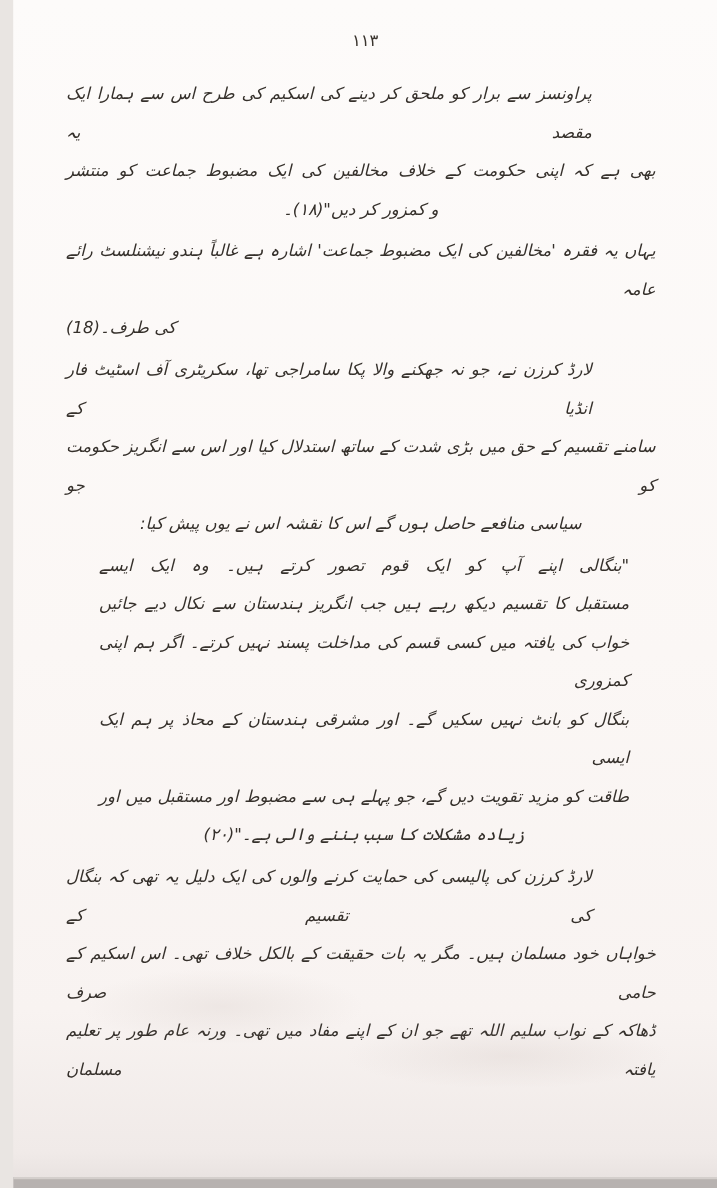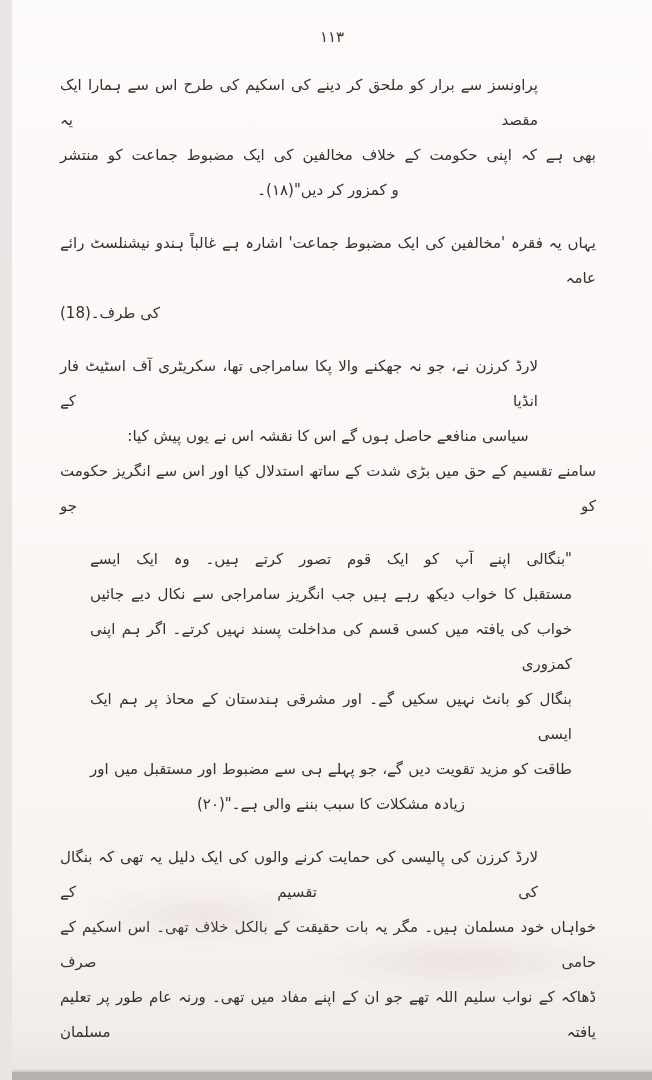--- a/index.html
+++ b/index.html
@@ -21,27 +21,28 @@
   .page-number {
     text-align: center;
     font-size: 15px;
     letter-spacing: 3px;
     padding-top: 28px;
     color: #3a342e;
   }
   .content {
     padding: 22px 56px 0 48px;
   }
-  .para { margin-top: 18px; }
+  .para { margin-top: 3px; }
   .para:first-child { margin-top: 0; }
   .para.quote { margin-right: 24px; margin-left: 30px; }
   .line {
     font-size: 15px;
     line-height: 35px;
     min-height: 35px;
+    font-style: italic;
   }
   .line.justify { text-align: justify; text-align-last: justify; }
   .line.center  { text-align: center; }
   .line.left    { text-align: left; }
   .line.indent  { padding-right: 58px; }
   .bottom-edge {
     position: absolute;
     left: 0; right: 0; bottom: 0;
     height: 8px;
     background: #b7b2b0;
@@ -67,26 +68,26 @@
         <div class="line justify indent">پراونسز سے برار کو ملحق کر دینے کی اسکیم کی طرح اس سے ہمارا ایک مقصد یہ</div>
         <div class="line justify">بھی ہے کہ اپنی حکومت کے خلاف مخالفین کی ایک مضبوط جماعت کو منتشر</div>
         <div class="line center">و کمزور کر دیں"(۱۸)۔</div>
       </div>
       <div class="para body">
         <div class="line justify">یہاں یہ فقرہ 'مخالفین کی ایک مضبوط جماعت' اشارہ ہے غالباً ہندو نیشنلسٹ رائے عامہ</div>
         <div class="line left">کی طرف۔(18)</div>
       </div>
       <div class="para body">
         <div class="line justify indent">لارڈ کرزن نے، جو نہ جھکنے والا پکا سامراجی تھا، سکریٹری آف اسٹیٹ فار انڈیا کے</div>
+        <div class="line justify">سامنے تقسیم کے حق میں بڑی شدت کے ساتھ استدلال کیا اور اس سے انگریز حکومت کو جو</div>
         <div class="line center">سیاسی منافعے حاصل ہوں گے اس کا نقشہ اس نے یوں پیش کیا:</div>
-        <div class="line justify">سامنے تقسیم کے حق میں بڑی شدت کے ساتھ استدلال کیا اور اس سے انگریز حکومت کو جو</div>
       </div>
       <div class="para quote">
         <div class="line justify">"بنگالی اپنے آپ کو ایک قوم تصور کرتے ہیں۔ وہ ایک ایسے</div>
-        <div class="line justify">مستقبل کا خواب دیکھ رہے ہیں جب انگریز سامراجی سے نکال دیے جائیں</div>
+        <div class="line justify">مستقبل کا تقسیم دیکھ رہے ہیں جب انگریز ہندستان سے نکال دیے جائیں</div>
         <div class="line justify">خواب کی یافتہ میں کسی قسم کی مداخلت پسند نہیں کرتے۔ اگر ہم اپنی کمزوری</div>
         <div class="line justify">بنگال کو بانٹ نہیں سکیں گے۔ اور مشرقی ہندستان کے محاذ پر ہم ایک ایسی</div>
         <div class="line justify">طاقت کو مزید تقویت دیں گے، جو پہلے ہی سے مضبوط اور مستقبل میں اور</div>
         <div class="line center">زیادہ مشکلات کا سبب بننے والی ہے۔"(۲۰)</div>
       </div>
       <div class="para body">
         <div class="line justify indent">لارڈ کرزن کی پالیسی کی حمایت کرنے والوں کی ایک دلیل یہ تھی کہ بنگال کی تقسیم کے</div>
         <div class="line justify">خواہاں خود مسلمان ہیں۔ مگر یہ بات حقیقت کے بالکل خلاف تھی۔ اس اسکیم کے حامی صرف</div>
         <div class="line justify">ڈھاکہ کے نواب سلیم اللہ تھے جو ان کے اپنے مفاد میں تھی۔ ورنہ عام طور پر تعلیم یافتہ مسلمان</div>
       </div>

